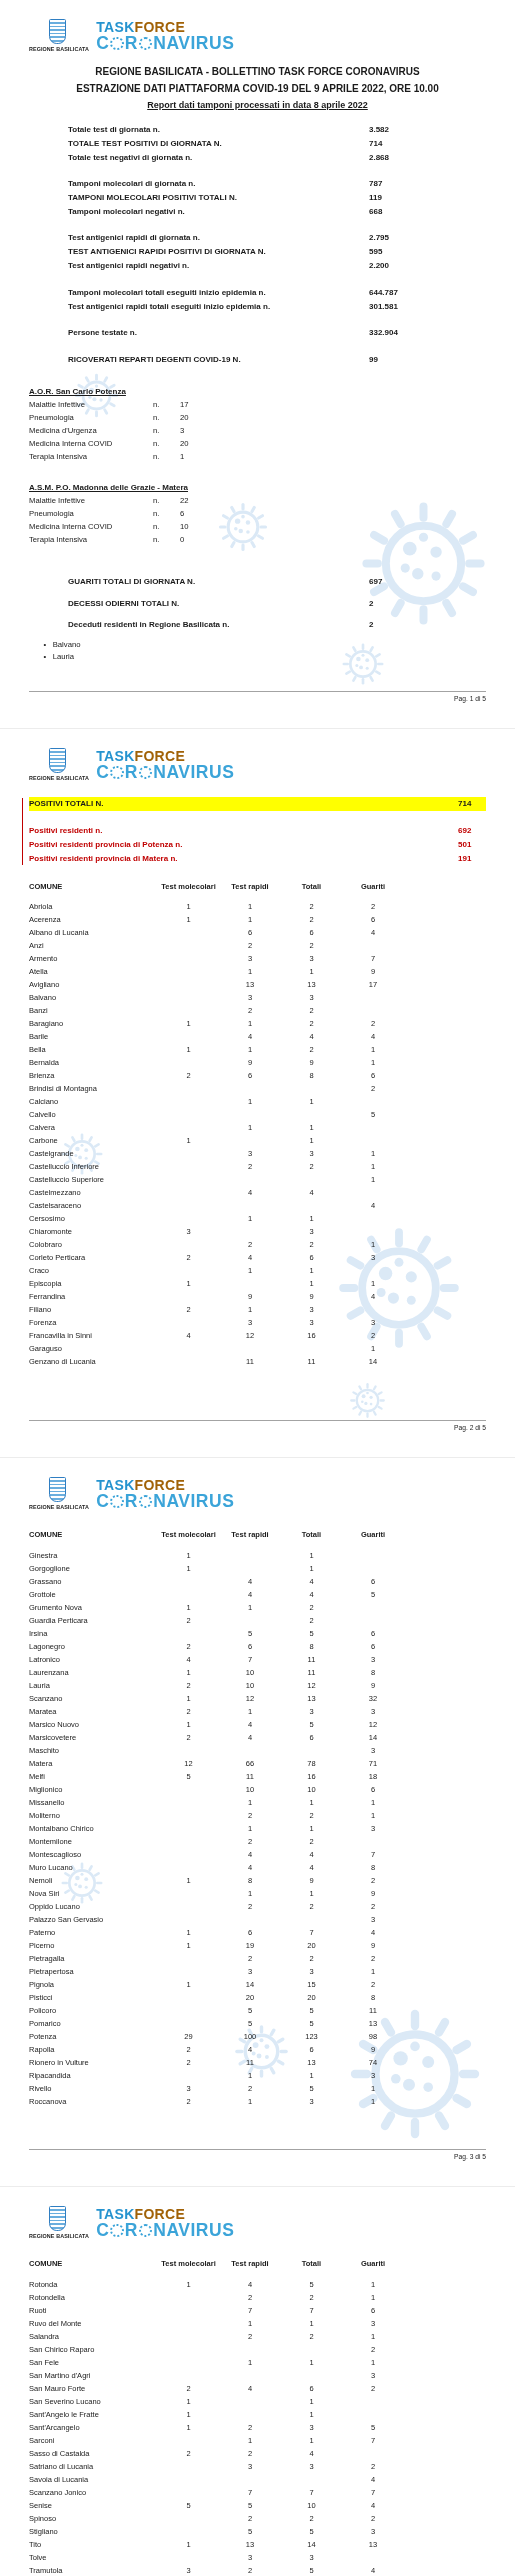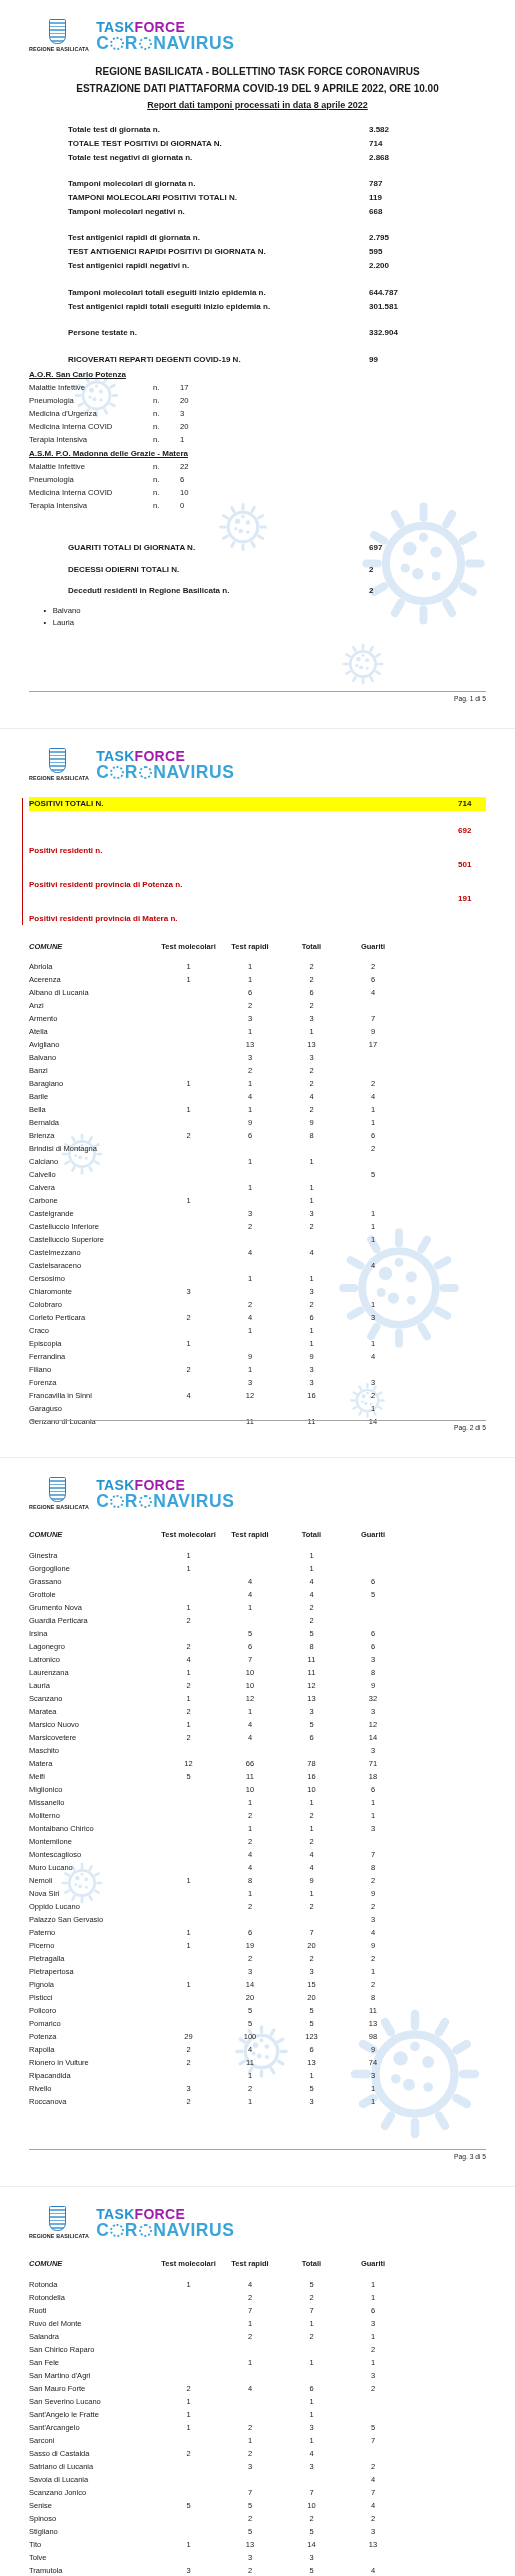--- a/index.html
+++ b/index.html
@@ -9,65 +9,65 @@
   .content{padding:0 29px;position:relative;}
 
   
   .hdr{display:flex;align-items:flex-start;gap:10.3px;padding:18.5px 0 0 0;}
   .crest{width:57px;text-align:center;flex:0 0 auto;}
   .crest-shield{width:15.5px;height:23px;margin:0 auto;border:1.3px solid #2f7ec2;border-radius:1.5px 1.5px 7.7px 7.7px;
     background:repeating-linear-gradient(180deg,#ffffff 0 2.1px,#6aaede 2.1px 3.6px);}
   .crest-label{font-size:5.4px;font-weight:bold;margin-top:2.6px;color:#222;letter-spacing:0.1px;white-space:nowrap;}
   .wordmark{line-height:1;padding-top:1px;}
   .wm1{font-size:14px;font-weight:800;letter-spacing:0.3px;}
-  .wm1 .a{color:#2593cf;} .wm1 .b{color:#a21caf;}
+  .wm1 .a{color:#2593cf;} .wm1 .b{color:#a16207;}
   .wm2{font-size:17.5px;font-weight:800;color:#3ba4d9;display:flex;align-items:center;margin-top:1.5px;letter-spacing:0.5px;}
   .vo{display:inline-block;width:13.4px;height:13.4px;border:2.1px dotted #3ba4d9;border-radius:50%;box-sizing:border-box;margin:0 1px;}
 
   
   .titles{text-align:center;margin-top:13.4px;font-weight:800;}
   .t1{font-size:10px;}
   .t2{font-size:10px;margin-top:6.2px;}
   .t3{font-size:9px;margin-top:6.2px;text-decoration:underline;}
 
   
   .stat-list{margin-top:12.4px;margin-left:39px;}
   .stat{display:flex;font-weight:700;font-size:8px;line-height:14px;}
   .stat .l{flex:0 0 301px;}
   .stat .v{}
 
   
-  .ward-title{font-weight:800;font-size:8px;text-decoration:underline;margin-top:1px;line-height:13.4px;}
+  .ward-title{font-weight:800;font-size:8px;text-decoration:underline;margin-top:18px;line-height:13.4px;}
   .ward{display:flex;font-size:7.7px;line-height:13px;}
   .ward .wl{flex:0 0 124px;}
   .ward .wn{flex:0 0 27px;}
 
   .bullets{margin-top:1px;}
   .bullet{display:flex;font-size:7.7px;line-height:12.4px;padding-left:14.4px;}
   .bullet .dot{width:9.3px;}
 
   
   .pagefoot{position:absolute;left:29px;right:29px;bottom:26px;border-top:0.8px solid #a3a3a3;text-align:right;
     font-size:6.7px;padding-top:2.6px;color:#222;}
 
   
   .pos-block{margin-top:15.5px;position:relative;}
   .pos-block::before{content:"";position:absolute;left:-7.2px;top:1px;bottom:1px;border-left:1.3px solid #c00000;}
   .pos-tot{display:flex;background:#ffff00;font-weight:800;font-size:8px;line-height:14px;}
   .pos-tot .l{flex:1;}
   .pos-tot .v{width:28px;}
   .pos-rows{margin-top:13.4px;}
   .pos-row{display:flex;color:#c00000;font-weight:800;font-size:8px;line-height:14px;}
-  .pos-row .l{flex:1;margin-top:20px;}
+  .pos-row .l{flex:1;}
   .pos-row .v{width:28px;}
 
   
   table.comuni{border-collapse:collapse;margin-top:13.4px;font-size:7.5px;}
   table.comuni th{font-weight:800;text-align:center;height:13.4px;padding:0;}
-  table.comuni th.cn{text-align:left;font-style:italic;}
+  table.comuni th.cn{text-align:left;}
   table.comuni td{height:13px;padding:0;}
   table.comuni .cn{width:130px;text-align:left;}
   table.comuni .c-m{width:59px;text-align:center;}
   table.comuni .c-r{width:64px;text-align:center;}
   table.comuni .c-t{width:59px;text-align:center;}
   table.comuni .c-g{width:64px;text-align:center;}
   table.comuni tbody tr:first-child td{padding-top:7.2px;}
 
   
   .wm{position:absolute;color:#dbe9f6;pointer-events:none;}

